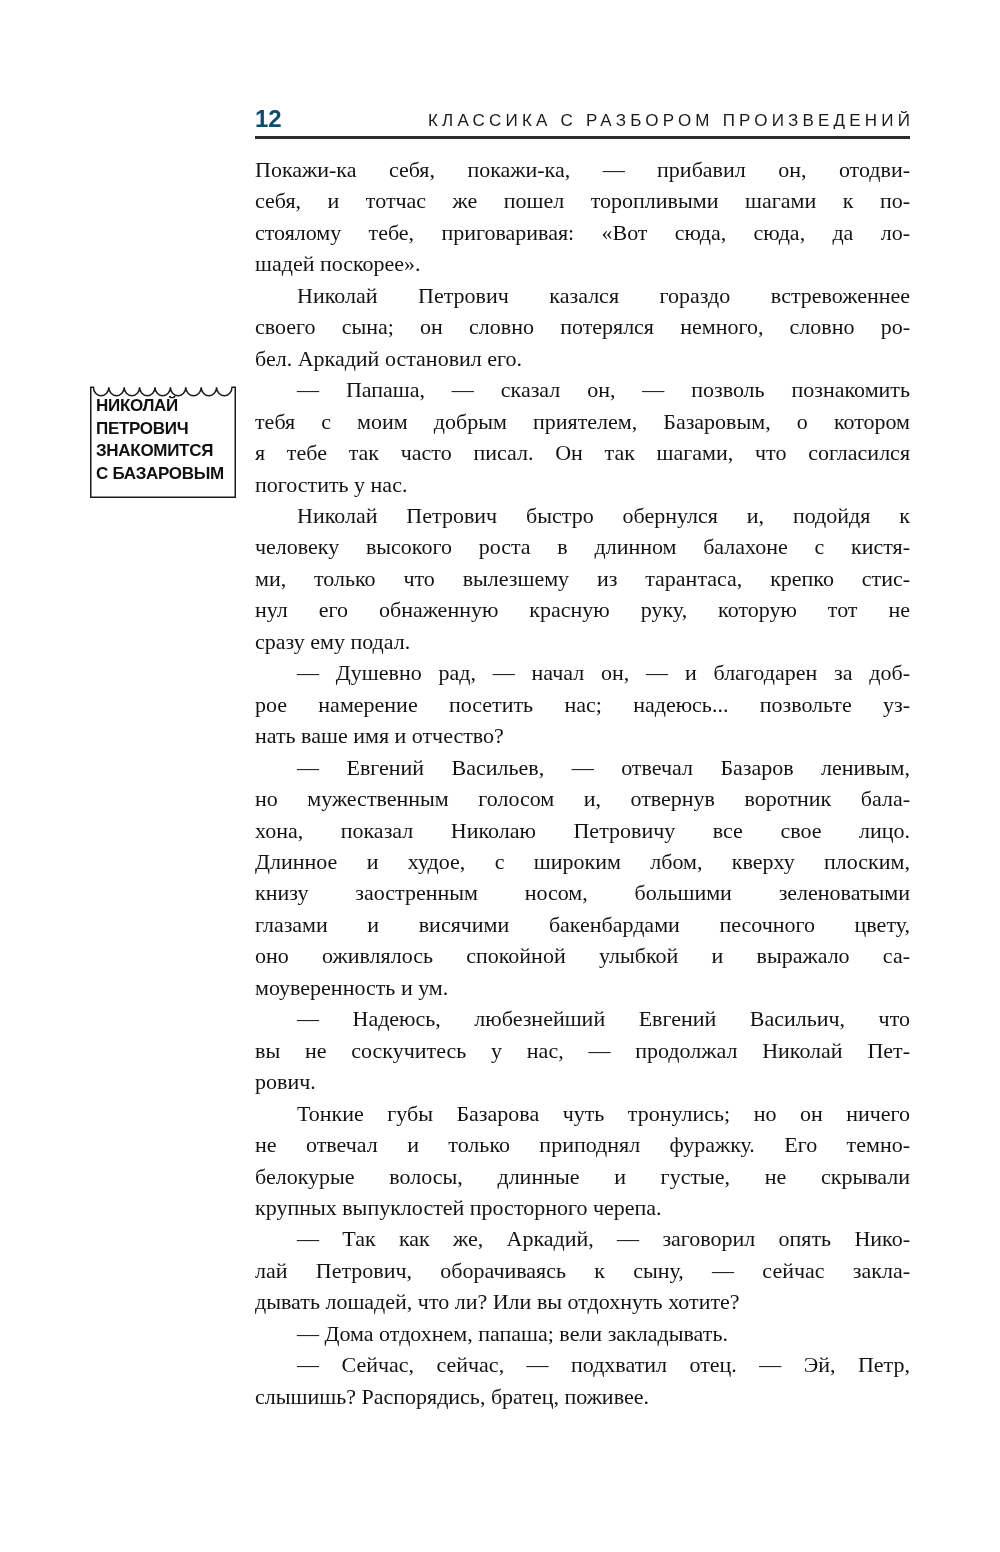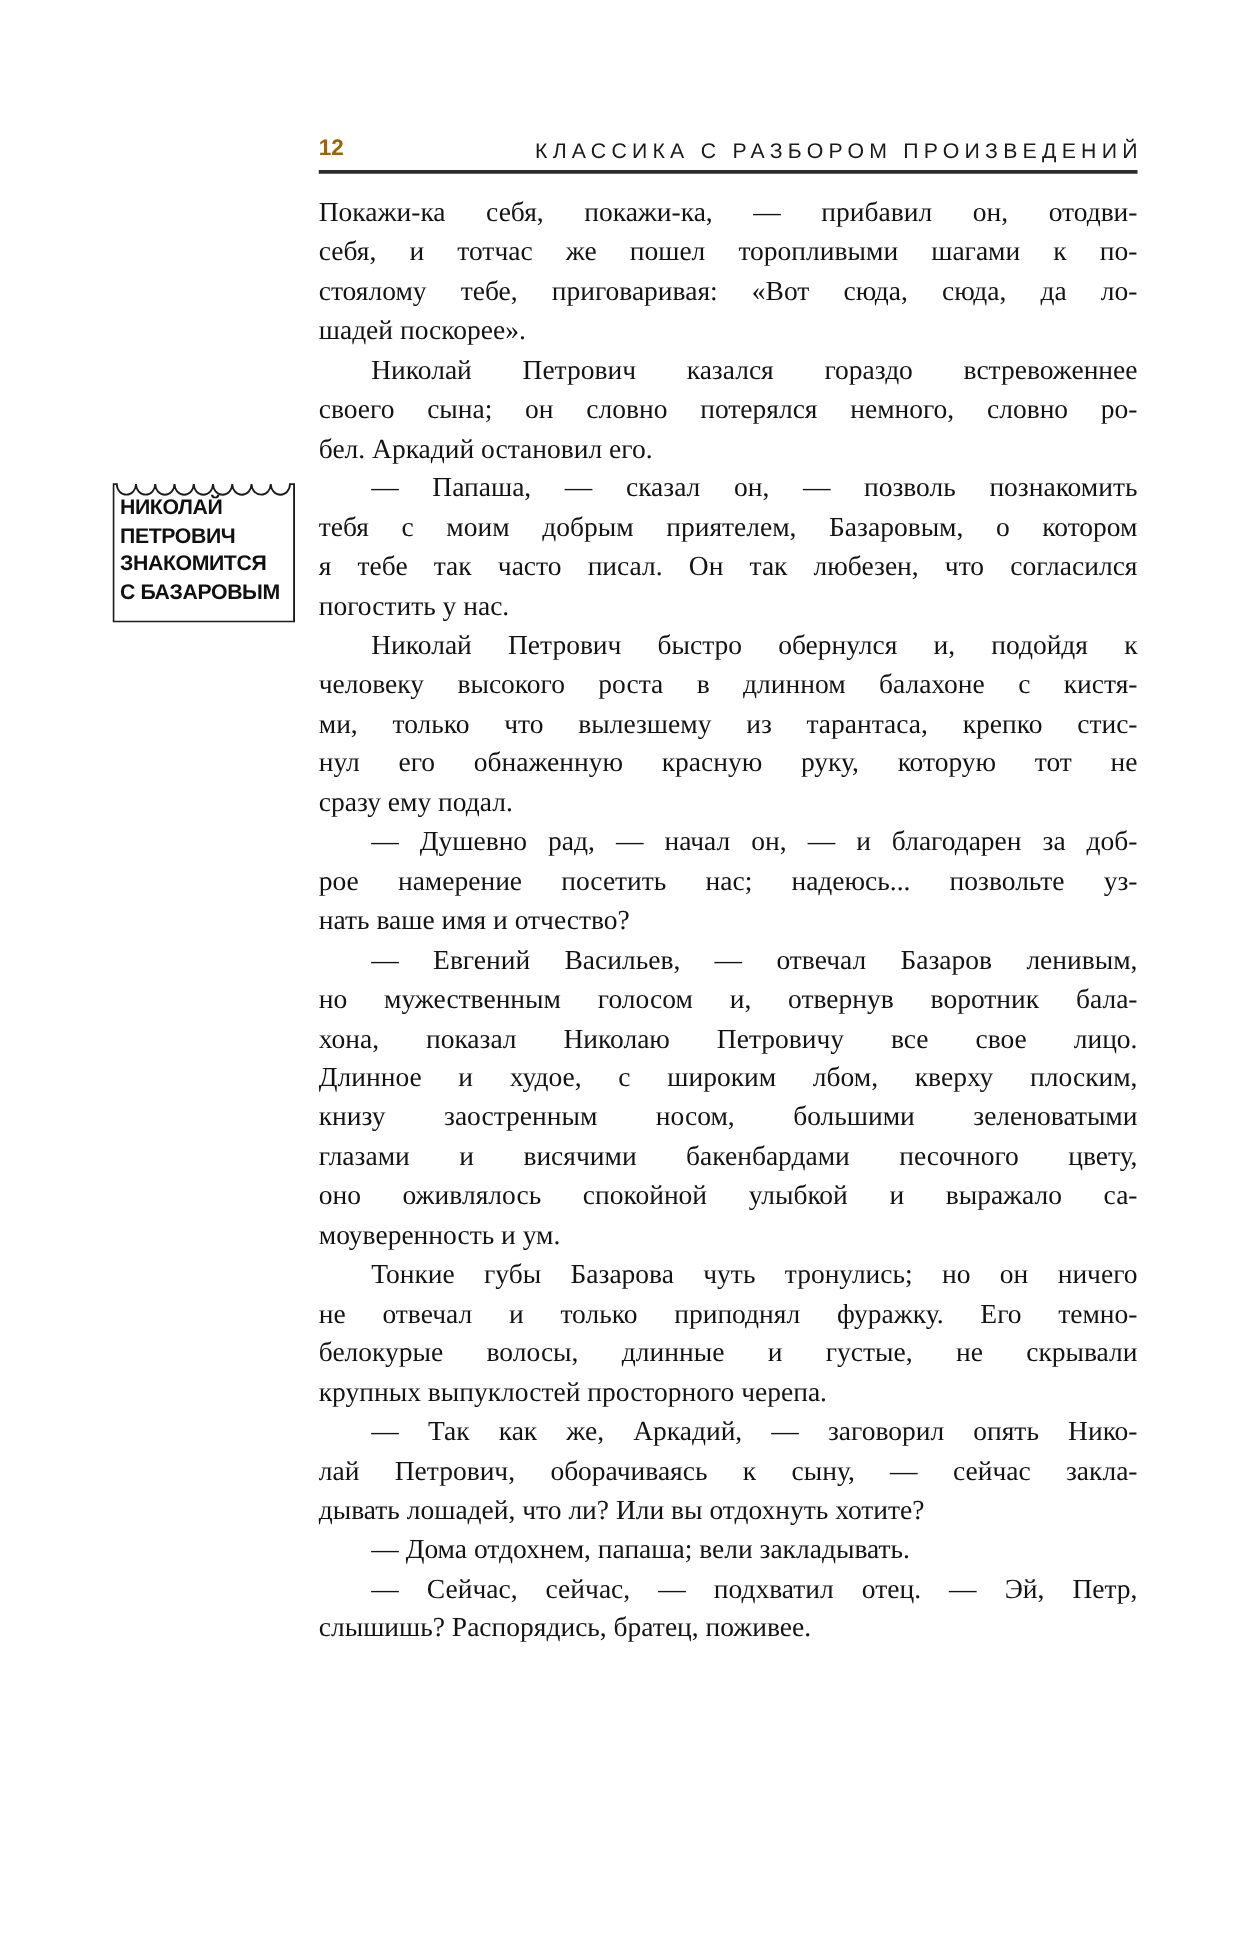--- a/index.html
+++ b/index.html
@@ -12,23 +12,23 @@
     color: #121212;
   }
 
   
   .page-number {
     position: absolute;
     left: 255px;
     top: 108px;
     font-family: "Liberation Sans", sans-serif;
     font-weight: 700;
-    font-size: 18px;
+    font-size: 24px;
     line-height: 21px;
-    color: #a16207;
+    color: #0c4a6e;
   }
   .running-title {
     position: absolute;
     right: 90px;
     top: 111px;
     font-family: "Liberation Sans", sans-serif;
     font-weight: 500;
     font-size: 17px;
     line-height: 19px;
     letter-spacing: 4.2px;
@@ -134,21 +134,21 @@
         <div class="line last">шадей поскорее».</div>
       </div>
       <div class="paragraph">
         <div class="line indent">Николай Петрович казался гораздо встревоженнее</div>
         <div class="line">своего сына; он словно потерялся немного, словно ро-</div>
         <div class="line last">бел. Аркадий остановил его.</div>
       </div>
       <div class="paragraph">
         <div class="line indent">— Папаша, — сказал он, — позволь познакомить</div>
         <div class="line">тебя с моим добрым приятелем, Базаровым, о котором</div>
-        <div class="line">я тебе так часто писал. Он так любезен, что согласился</div>
+        <div class="line">я тебе так часто писал. Он так шагами, что согласился</div>
         <div class="line last">погостить у нас.</div>
       </div>
       <div class="paragraph">
         <div class="line indent">Николай Петрович быстро обернулся и, подойдя к</div>
         <div class="line">человеку высокого роста в длинном балахоне с кистя-</div>
         <div class="line">ми, только что вылезшему из тарантаса, крепко стис-</div>
         <div class="line">нул его обнаженную красную руку, которую тот не</div>
         <div class="line last">сразу ему подал.</div>
       </div>
       <div class="paragraph">
@@ -160,20 +160,25 @@
         <div class="line indent">— Евгений Васильев, — отвечал Базаров ленивым,</div>
         <div class="line">но мужественным голосом и, отвернув воротник бала-</div>
         <div class="line">хона, показал Николаю Петровичу все свое лицо.</div>
         <div class="line">Длинное и худое, с широким лбом, кверху плоским,</div>
         <div class="line">книзу заостренным носом, большими зеленоватыми</div>
         <div class="line">глазами и висячими бакенбардами песочного цвету,</div>
         <div class="line">оно оживлялось спокойной улыбкой и выражало са-</div>
         <div class="line last">моуверенность и ум.</div>
       </div>
       <div class="paragraph">
+        <div class="line indent">— Надеюсь, любезнейший Евгений Васильич, что</div>
+        <div class="line">вы не соскучитесь у нас, — продолжал Николай Пет-</div>
+        <div class="line last">рович.</div>
+      </div>
+      <div class="paragraph">
         <div class="line indent">Тонкие губы Базарова чуть тронулись; но он ничего</div>
         <div class="line">не отвечал и только приподнял фуражку. Его темно-</div>
         <div class="line">белокурые волосы, длинные и густые, не скрывали</div>
         <div class="line last">крупных выпуклостей просторного черепа.</div>
       </div>
       <div class="paragraph">
         <div class="line indent">— Так как же, Аркадий, — заговорил опять Нико-</div>
         <div class="line">лай Петрович, оборачиваясь к сыну, — сейчас закла-</div>
         <div class="line last">дывать лошадей, что ли? Или вы отдохнуть хотите?</div>
       </div>

